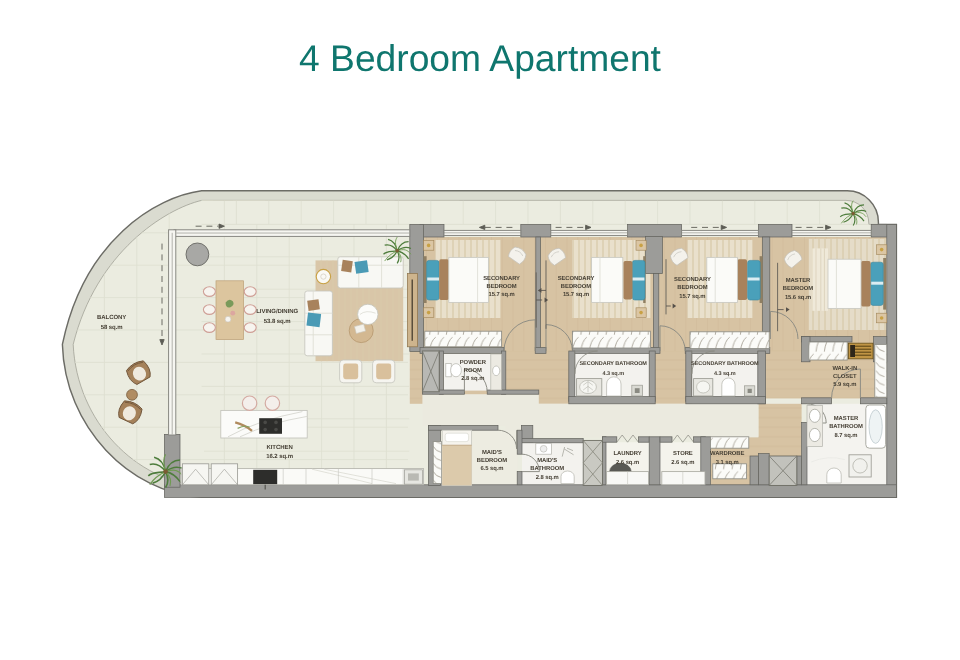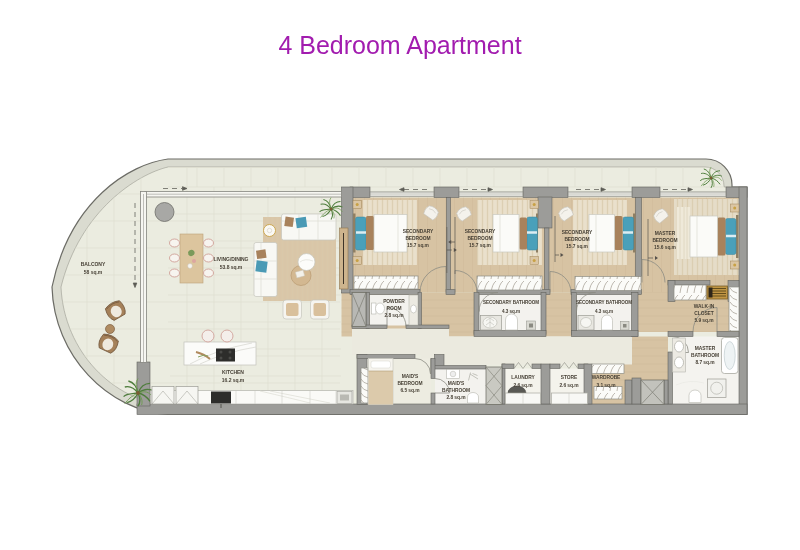--- a/index.html
+++ b/index.html
@@ -1,17 +1,17 @@
 <!DOCTYPE html>
 <html><head>
 <meta charset="utf-8">
 <style>
 html,body{margin:0;padding:0;width:800px;height:550px;background:#fff;overflow:hidden;}
 .title{position:absolute;top:31px;left:0;width:800px;text-align:center;
- font-family:"Liberation Sans",sans-serif;font-size:25px;color:#a21caf;letter-spacing:0px;}
+ font-family:"Liberation Sans",sans-serif;font-size:31px;color:#0f766e;letter-spacing:0px;}
 svg{position:absolute;top:0;left:0;}
 .lbl{font-family:"Liberation Sans",sans-serif;font-weight:bold;fill:#453f34;letter-spacing:-0.05px;}
 </style>
 </head>
 <body>
 
 <div class="title">4 Bedroom Apartment</div>
 
 <svg width="800" height="550" viewBox="0 0 800 550">
 <defs>

